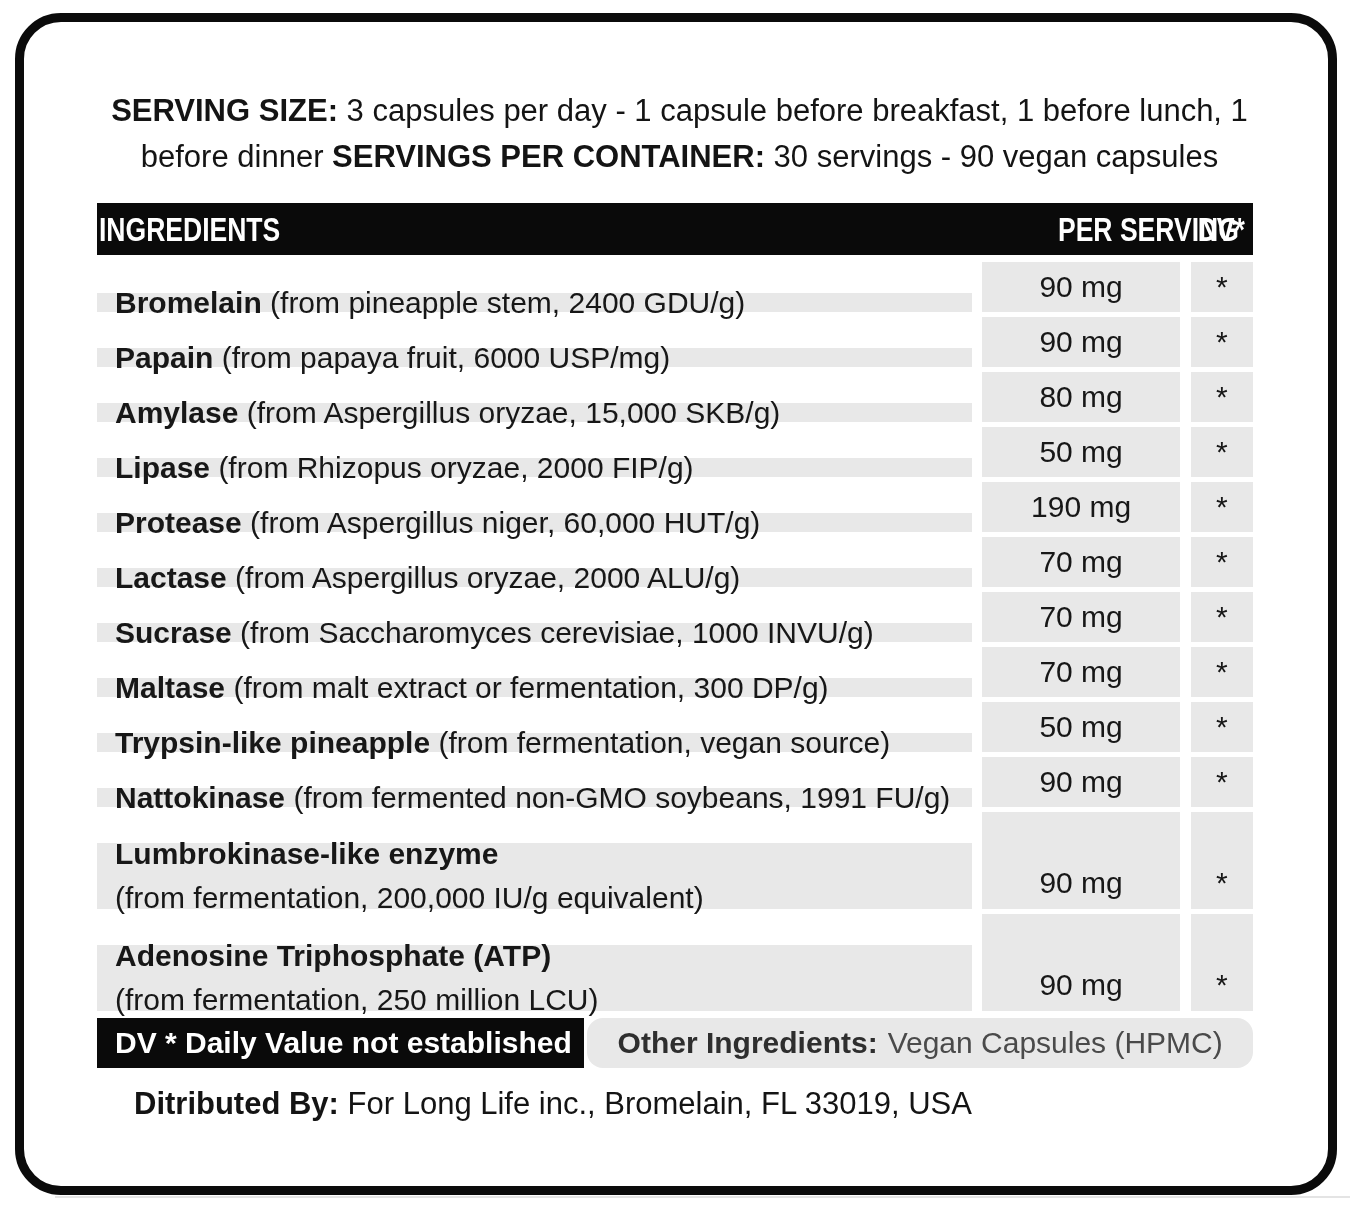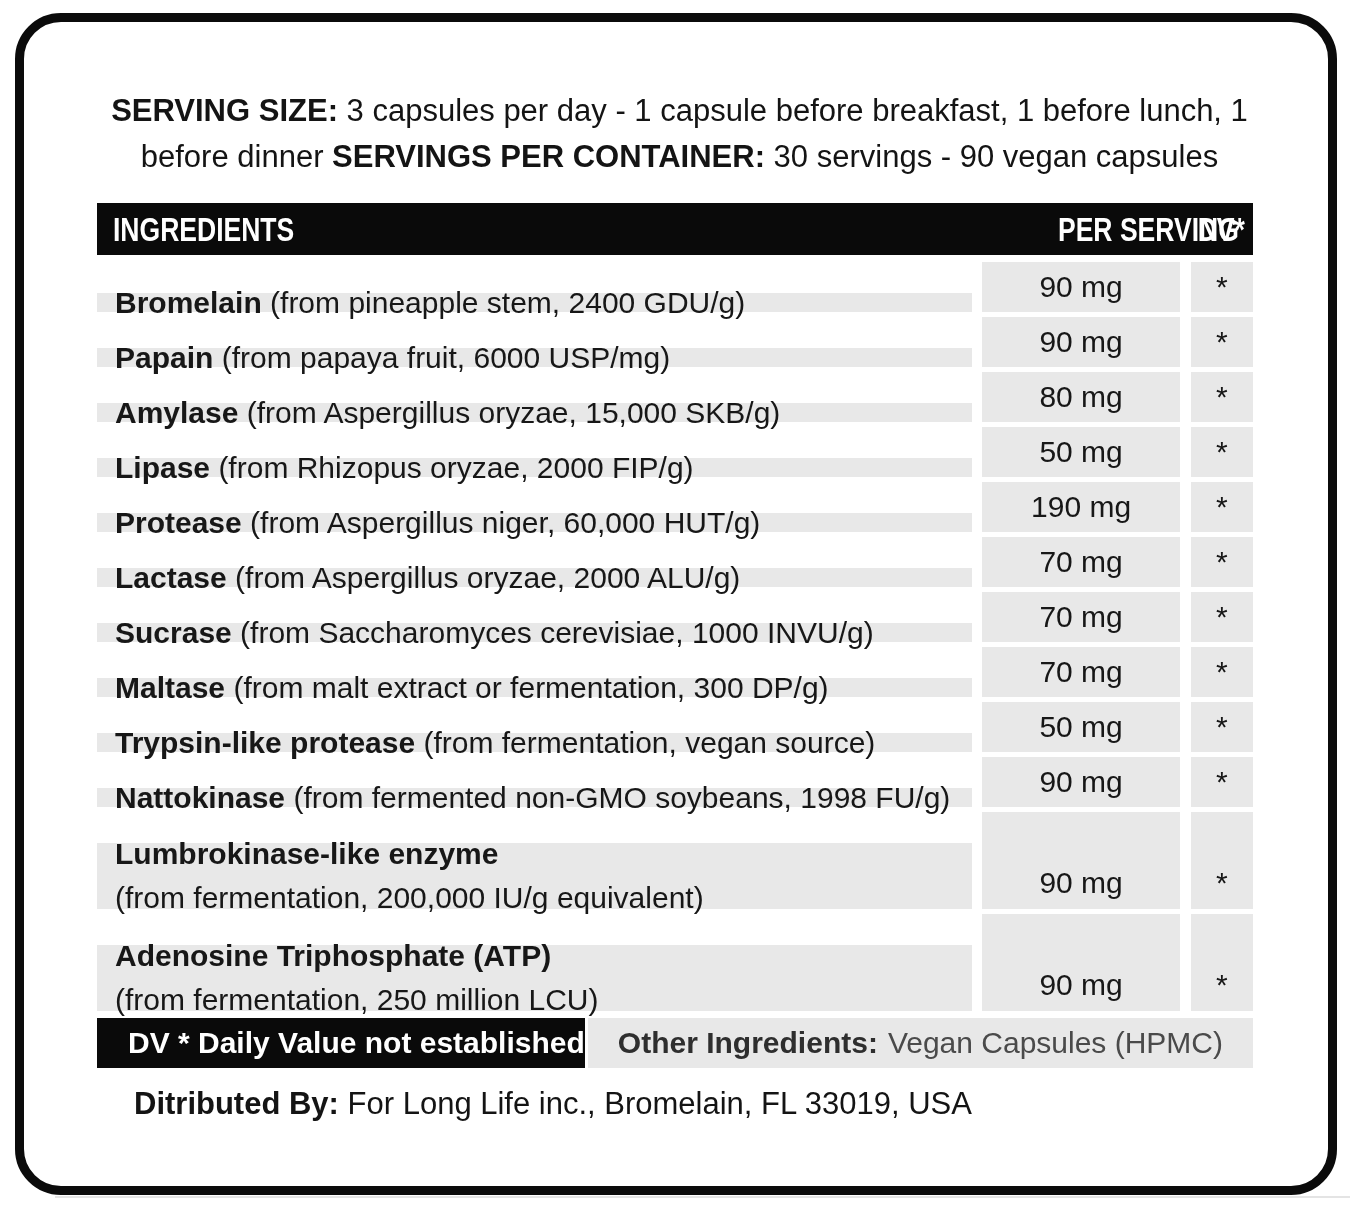--- a/index.html
+++ b/index.html
@@ -40,21 +40,21 @@
   .thead {
     display: flex;
     height: 52px;
     background: #0a0a0a;
     color: #ffffff;
     align-items: center;
     margin-bottom: 7px;
     font-weight: bold;
     font-size: 34px;
   }
-  .thead .h-ing { width: 900px; padding-left: 16px; box-sizing: border-box; }
+  .thead .h-ing { width: 900px; padding-left: 2px; box-sizing: border-box; }
   .thead .h-amt { width: 171px; margin-left: 10px; text-align: right; }
   .thead .h-dv  { width: 64px;  margin-left: 11px; text-align: center; }
   .cond {
     display: inline-block;
     transform: scaleX(0.78);
     white-space: nowrap;
     letter-spacing: 0px;
   }
   .h-ing .cond { transform-origin: 0 50%; }
   .h-amt .cond { transform-origin: 100% 50%; }
@@ -105,31 +105,32 @@
     height: 50px;
     font-size: 30px;
   }
   .dv-note {
     width: 518px;
     background: #0a0a0a;
     color: #ffffff;
     font-weight: bold;
     display: flex;
     align-items: center;
-    padding-left: 31px;
+    padding-left: 18px;
     box-sizing: border-box;
   }
   .other-ing {
     width: 709px;
     margin-left: 3px;
     background: #e8e8e8;
     display: flex;
     align-items: center;
     justify-content: center;
     color: #4a4a4a;
+    border-radius: 16px;
   }
   .other-ing b { color: #2e2e2e; font-weight: bold; margin-right: 10px; }
 
   .distributor {
     position: absolute;
     left: 97px; top: 1086px;
     font-size: 31px;
     color: #141414;
   }
   .distributor b { font-weight: bold; margin-left: 37px; }
@@ -235,31 +236,31 @@
           <span class="ing-name">Maltase</span><span class="ing-desc"> (from malt extract or fermentation, 300 DP/g)</span>
         </div>
       </div>
       <div class="cell amt">70 mg</div>
       <div class="cell dv">*</div>
     </div>
 
     <div class="row">
       <div class="cell ing">
         <div class="ing-text">
-          <span class="ing-name">Trypsin-like protease</span><span class="ing-desc"> (from fermentation, vegan source)</span>
+          <span class="ing-name">Trypsin-like pineapple</span><span class="ing-desc"> (from fermentation, vegan source)</span>
         </div>
       </div>
       <div class="cell amt">50 mg</div>
       <div class="cell dv">*</div>
     </div>
 
     <div class="row">
       <div class="cell ing">
         <div class="ing-text">
-          <span class="ing-name">Nattokinase</span><span class="ing-desc"> (from fermented non-GMO soybeans, 1998 FU/g)</span>
+          <span class="ing-name">Nattokinase</span><span class="ing-desc"> (from fermented non-GMO soybeans, 1991 FU/g)</span>
         </div>
       </div>
       <div class="cell amt">90 mg</div>
       <div class="cell dv">*</div>
     </div>
 
     <div class="row two">
       <div class="cell ing">
         <div class="ing-text">
           <span class="ing-name">Lumbrokinase-like enzyme</span>

